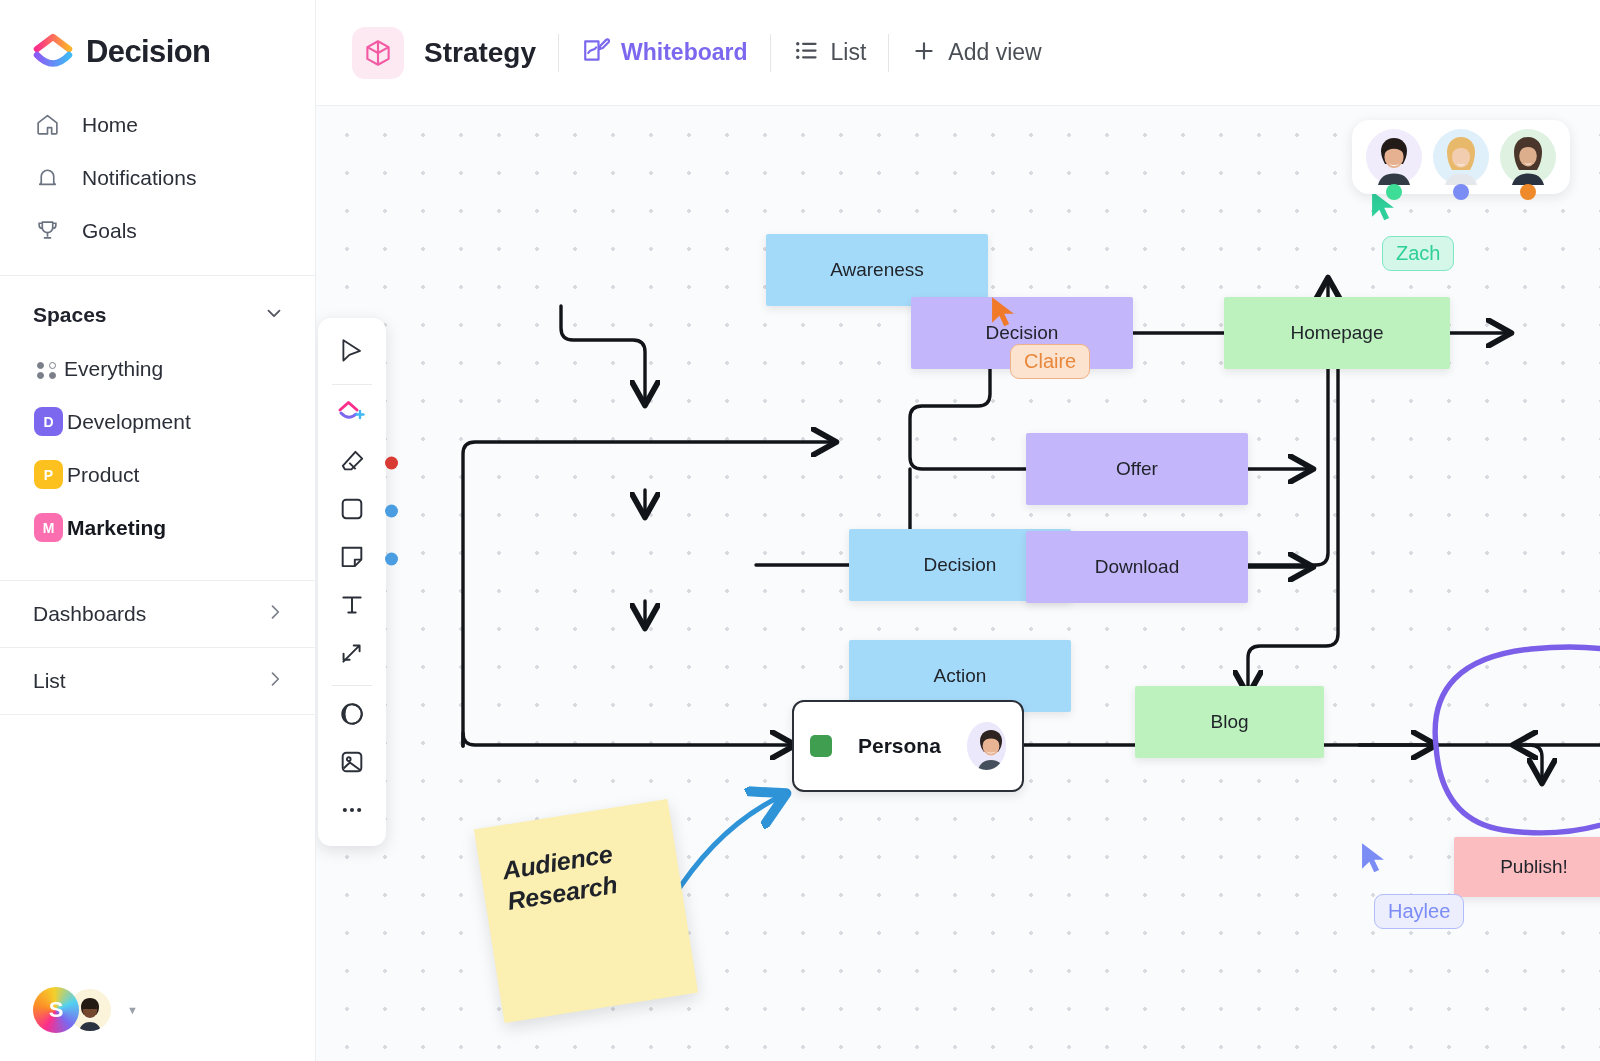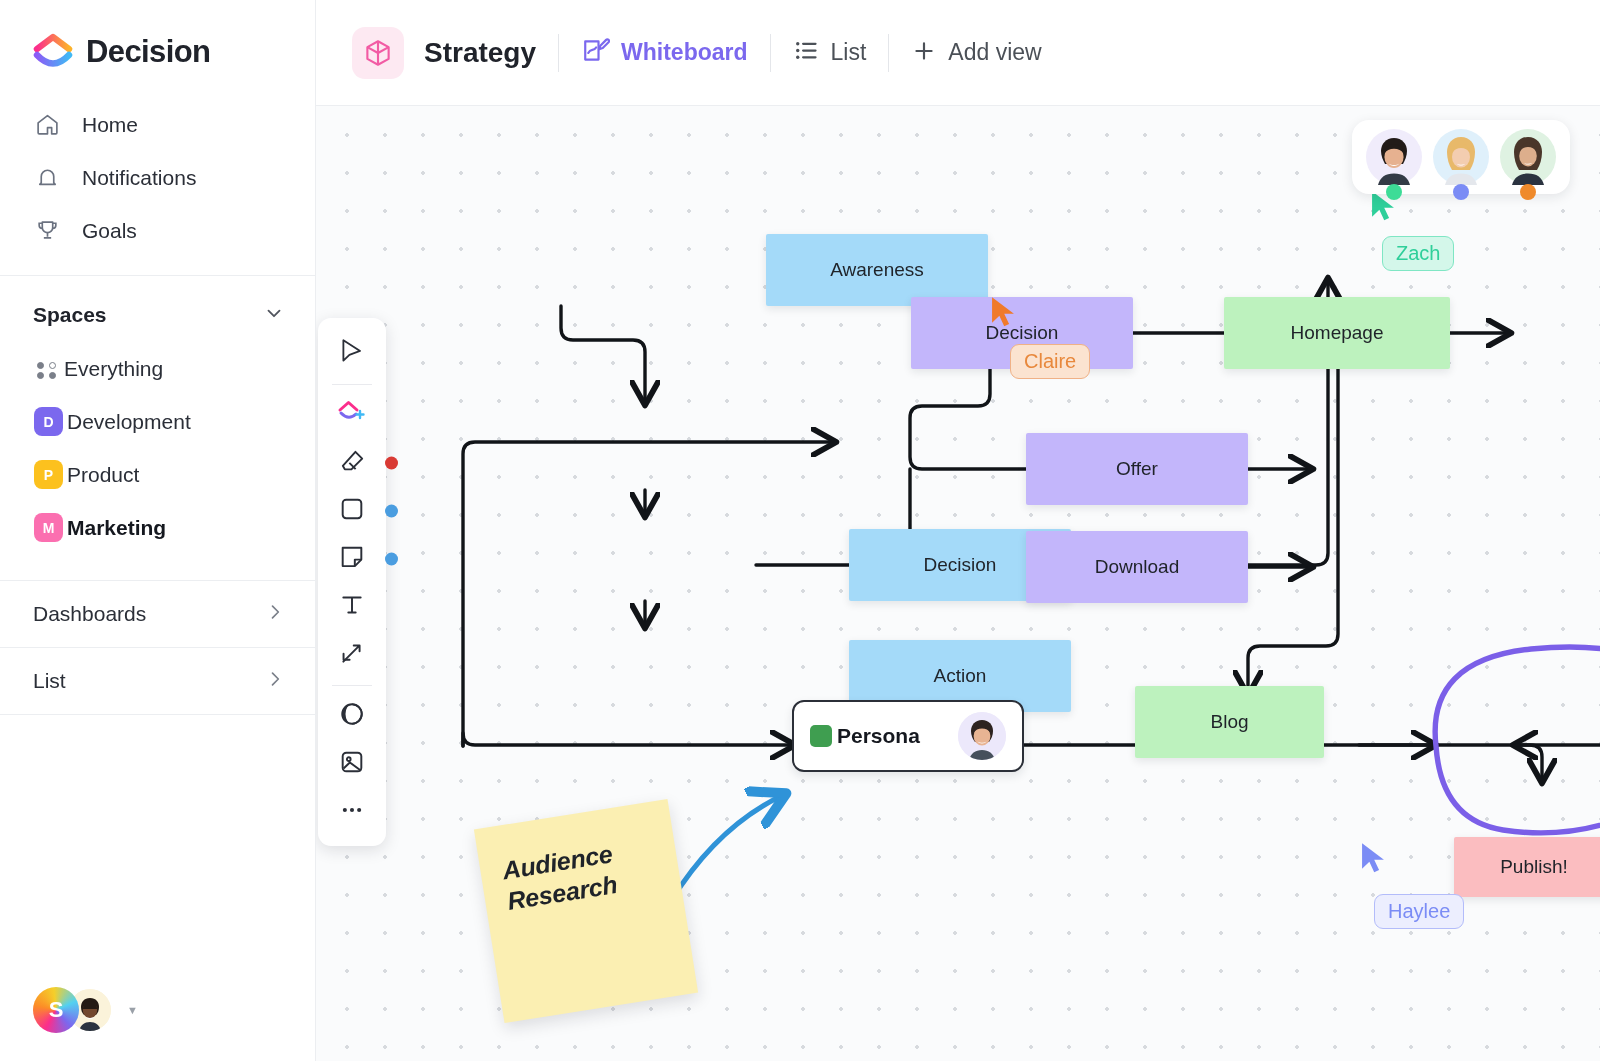--- a/index.html
+++ b/index.html
@@ -135,23 +135,23 @@
     box-shadow: 0 6px 16px rgba(20,25,35,0.13);
     padding: 30px 22px 0 22px; cursor: pointer;
   }
   .sticky-text {
     font-size: 25px; font-weight: 700; color: #1f2329; line-height: 1.22;
     font-style: italic; letter-spacing: -0.2px;
   }
 
   
   .persona-card {
-    position: absolute; width: 232px; height: 72px;
+    position: absolute; width: 232px; height: 92px;
     background: #fff; border: 2px solid #2b2f38; border-radius: 12px;
-    display: flex; align-items: center; gap: 5px; padding: 0 16px;
+    display: flex; align-items: center; gap: 26px; padding: 0 16px;
     box-shadow: 0 4px 10px rgba(20,25,35,0.10); cursor: pointer;
   }
   .persona-chip { width: 22px; height: 22px; border-radius: 5px; background: #3f9e50; flex: 0 0 22px; }
   .persona-label { font-size: 21px; font-weight: 700; color: #15181f; }
   .persona-av {
     width: 48px; height: 48px; border-radius: 50%; margin-left: auto;
     background: #ece8fb; overflow: hidden; position: relative;
   }
 
   

